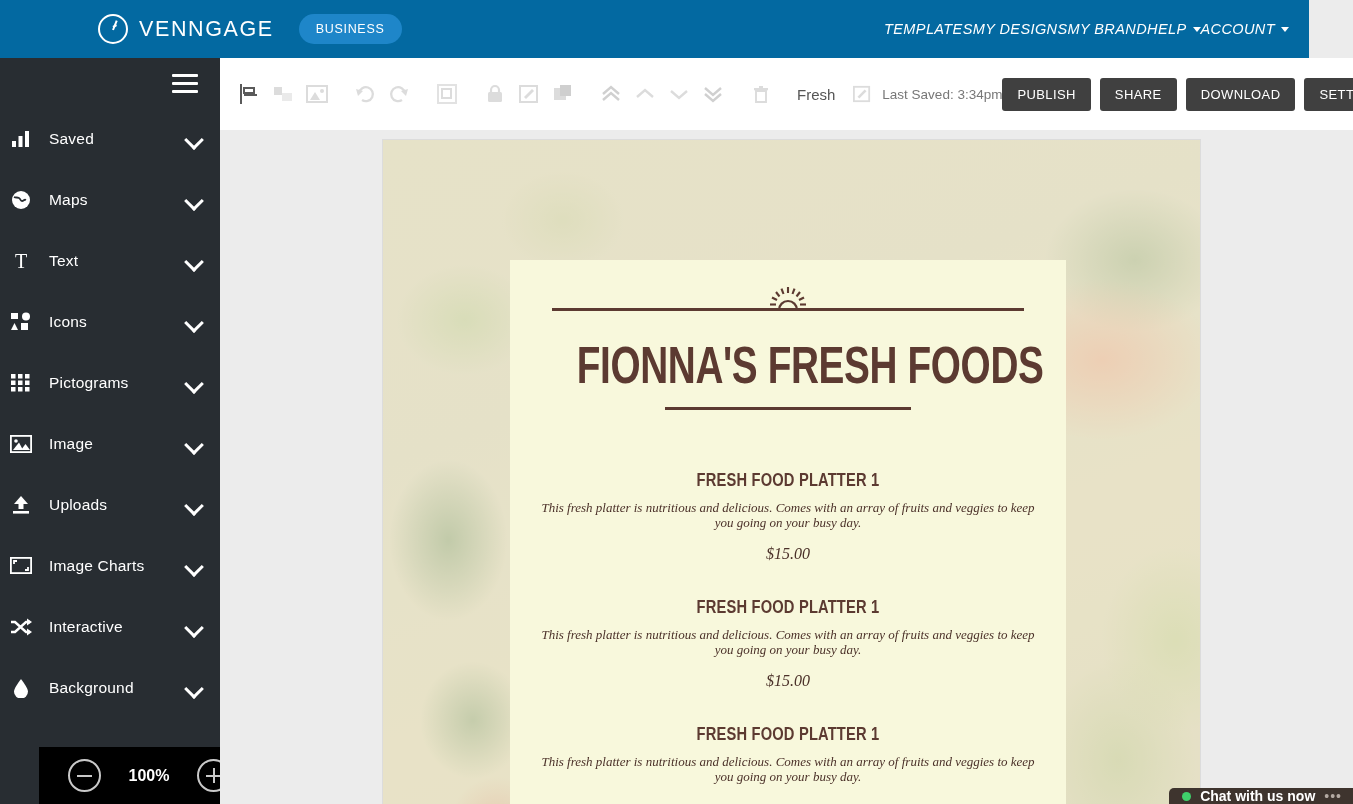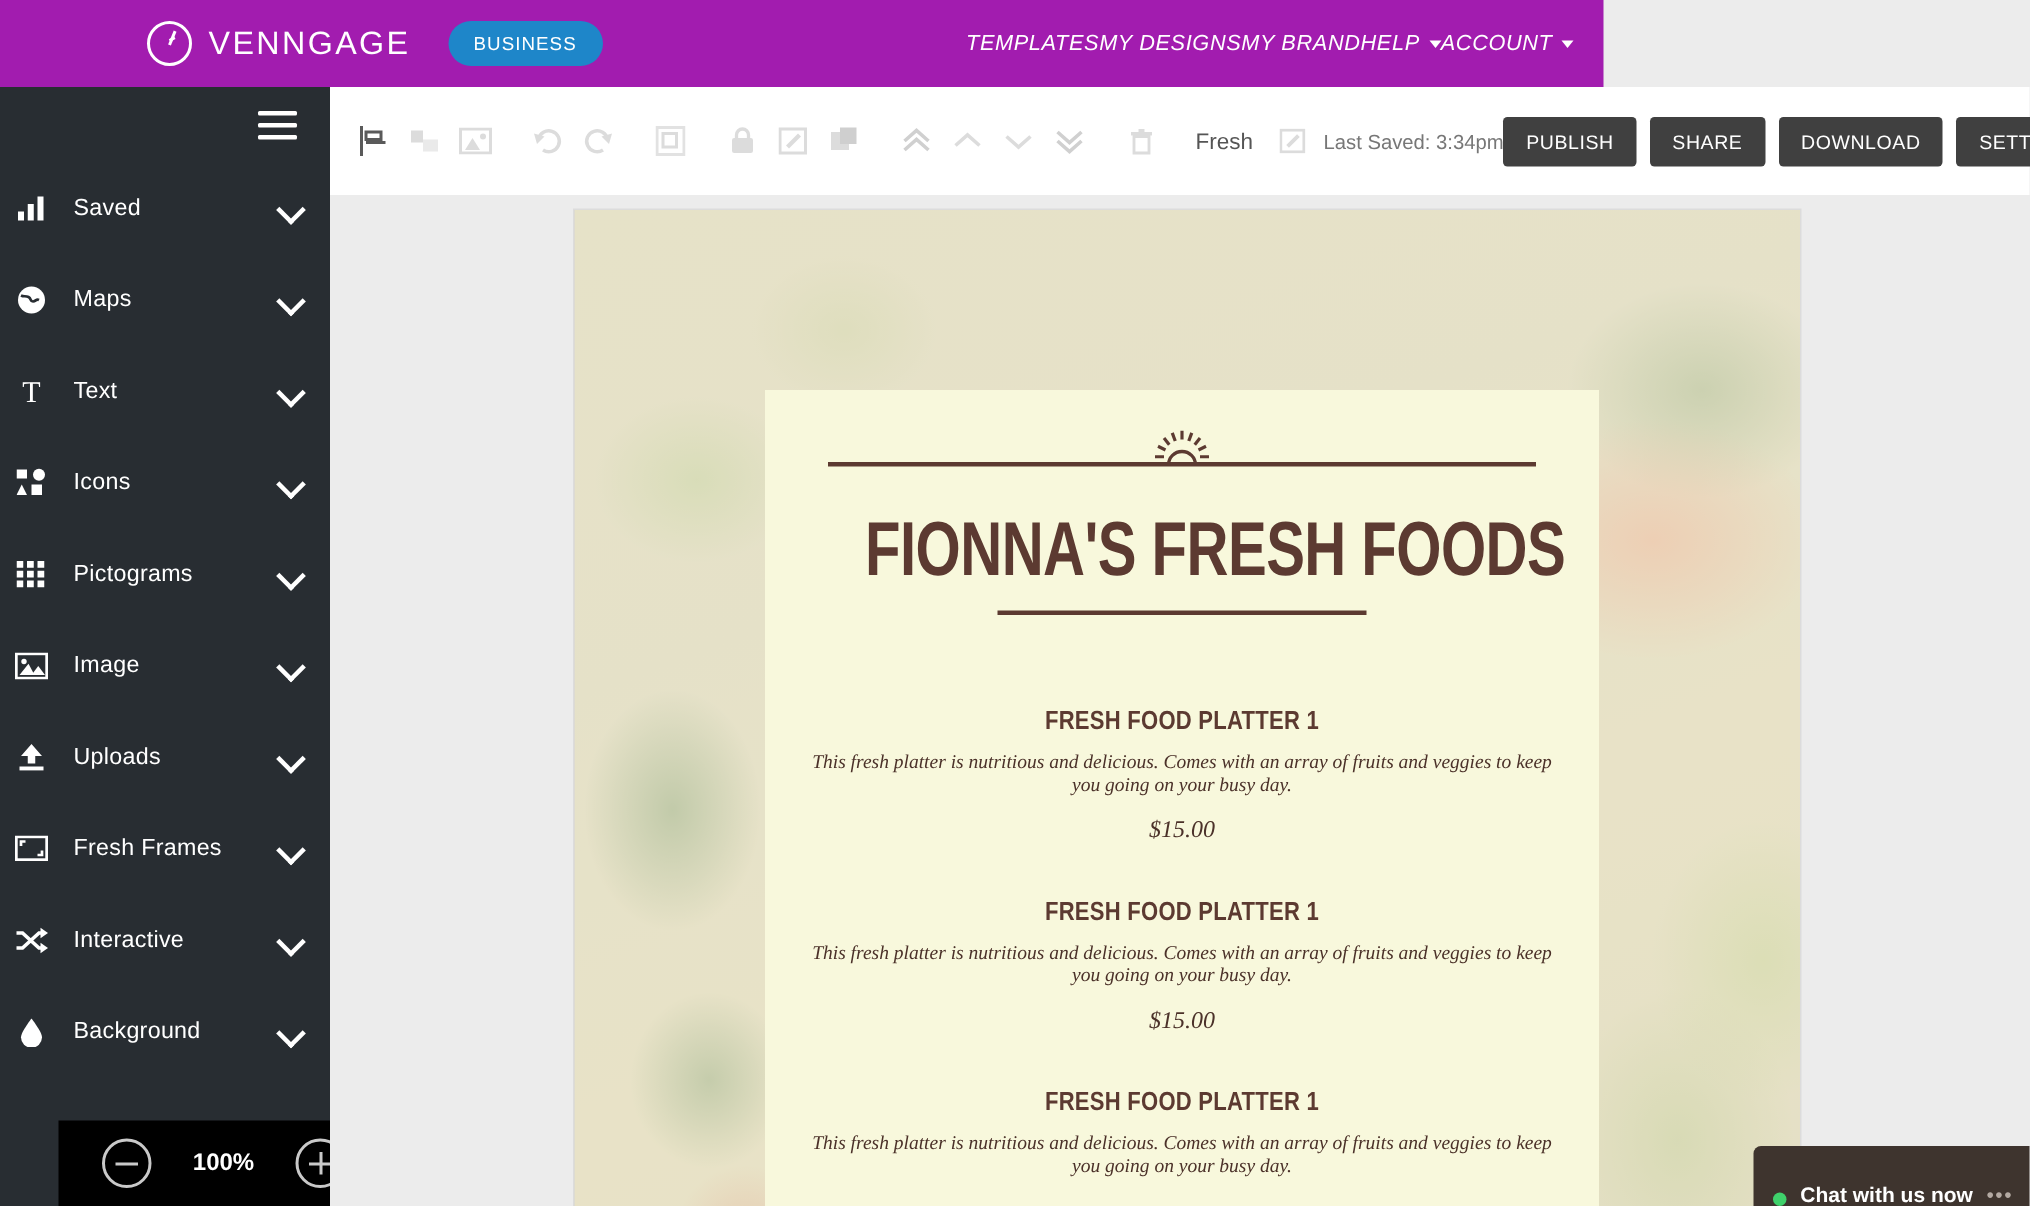--- a/index.html
+++ b/index.html
@@ -6,22 +6,22 @@
   html, body {
     width: 1353px; height: 804px;
     overflow: hidden;
     font-family: "Liberation Sans", sans-serif;
     background: #ececec;
   }
 
   
   #topnav {
     position: absolute; top: 0; left: 0;
-    width: 1069px; height: 58px;
-    background: #a21caf;
+    width: 1309px; height: 58px;
+    background: #0369a1;
     display: flex; align-items: center;
   }
   #brand-block {
     display: flex; align-items: center;
     margin-left: 98px;
   }
   .venn-logo-circle {
     width: 30px; height: 30px;
     border: 2px solid #ffffff;
     border-radius: 50%;
@@ -271,22 +271,22 @@
     font-family: "Liberation Serif", serif;
     font-style: italic; font-size: 16px;
     color: #4b3129; margin-top: 15px;
   }
 
   
   #chat-widget {
     position: absolute; right: 0; bottom: 0;
     background: #3e342e;
     border-radius: 5px 0 0 0;
-    height: 40px;
-    display: flex; align-items: flex-end;
+    height: 16px;
+    display: flex; align-items: center;
     padding: 0 11px 0 13px;
     gap: 9px; cursor: pointer;
   }
   #chat-dot {
     width: 9px; height: 9px; border-radius: 50%;
     background: #3fd16b; flex: 0 0 9px;
   }
   #chat-text {
     color: #fff; font-size: 14px; font-weight: bold;
     white-space: nowrap;
@@ -423,21 +423,21 @@
   </div>
 
   <div class="side-item">
     <span class="side-ico">
       <svg width="22" height="17" viewBox="0 0 22 17">
           <rect x="0.9" y="0.9" width="20.2" height="15.2" fill="none" stroke="#fff" stroke-width="1.8"></rect>
           <polyline points="4,7 4,4 7,4" stroke="#fff" stroke-width="1.8" fill="none"></polyline>
           <polyline points="18,10 18,13 15,13" stroke="#fff" stroke-width="1.8" fill="none"></polyline>
         </svg>
     </span>
-    <span class="side-label">Fresh Frames</span>
+    <span class="side-label">Image Charts</span>
     <span class="side-chev"></span>
   </div>
 
   <div class="side-item">
     <span class="side-ico">
       <svg width="22" height="18" viewBox="0 0 22 18">
           <path d="M1 4h4l11 10h4M1 14h4l11-10h4" stroke="#fff" stroke-width="2.4" fill="none"></path>
           <polygon points="17,0.5 22,4 17,7.5" fill="#fff"></polygon>
           <polygon points="17,10.5 22,14 17,17.5" fill="#fff"></polygon>
         </svg>

